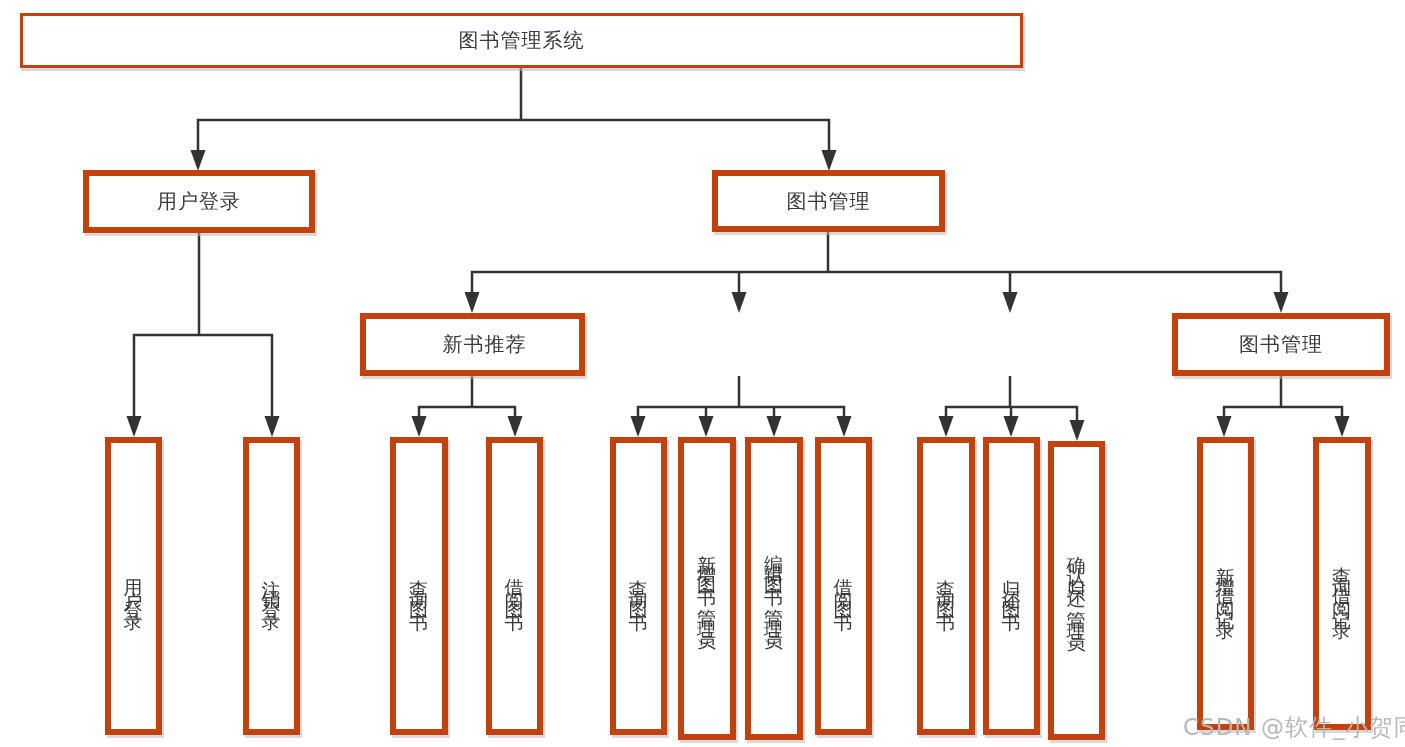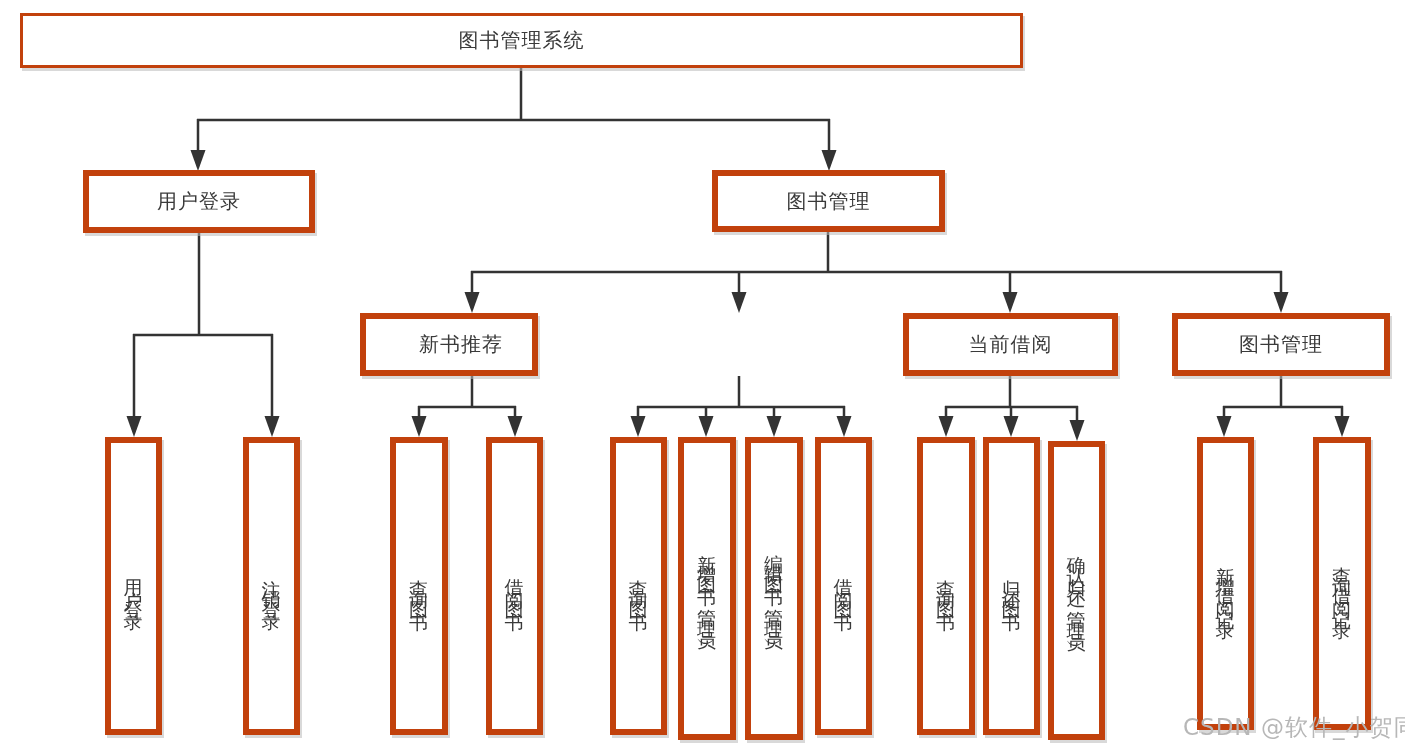--- a/index.html
+++ b/index.html
@@ -122,25 +122,22 @@
     <span>图书管理系统</span>
   </div>
 
   <div class="hbox" style="left:83px; top:170px; width:232px; height:63px;">
     <span>用户登录</span>
   </div>
   <div class="hbox" style="left:712px; top:170px; width:233px; height:62px;">
     <span>图书管理</span>
   </div>
 
-  <div class="hbox" style="left:360px; top:313px; width:178px; height:63px;padding-left:24px;">
+  <div class="hbox" style="left:360px; top:313px; width:225px; height:63px;padding-left:24px;">
     <span>新书推荐</span>
-  </div>
-  <div class="hbox" style="left:903px; top:313px; width:215px; height:63px;">
-    <span>当前借阅</span>
   </div>
   <div class="hbox" style="left:1172px; top:313px; width:218px; height:63px;">
     <span>图书管理</span>
   </div>
 
   <div class="vbox" style="left:105px; top:437px; width:57px; height:298px;">
     <span>用户登录</span>
   </div>
   <div class="vbox" style="left:243px; top:437px; width:57px; height:298px;">
     <span>注销登录</span>

